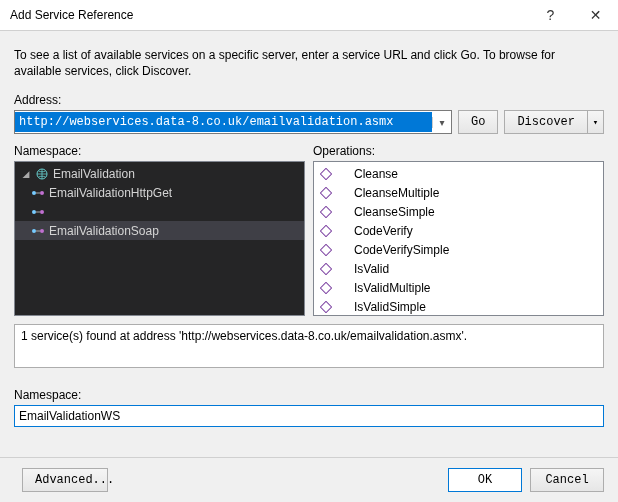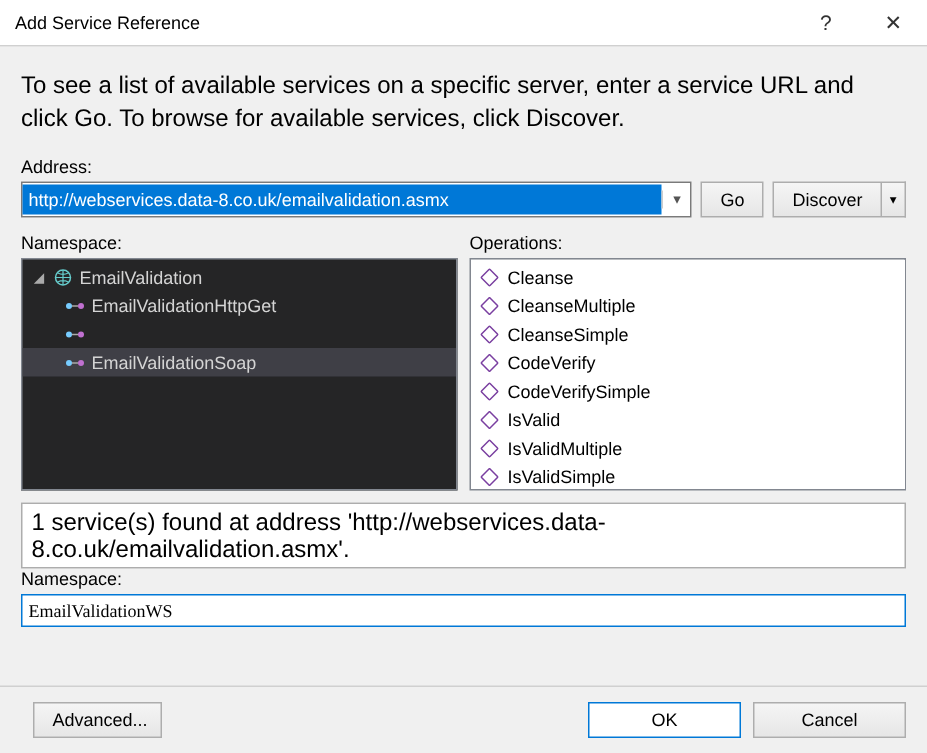--- a/index.html
+++ b/index.html
@@ -1,48 +1,48 @@
 <!DOCTYPE html>
 <html><head>
 <meta charset="utf-8">
 <style>
 html,body{margin:0;padding:0;font-family:"Segoe UI",Arial,sans-serif;font-size:12px;color:#000;background:#fff}
 .dialog{width:618px;height:502px;background:#f0f0f0;display:flex;flex-direction:column;box-sizing:border-box}
 .titlebar{height:30px;background:#fff;display:flex;align-items:center;border-bottom:1px solid #d0d0d0}
 .titlebar .title{flex:1;padding-left:10px;font-size:12px}
 .titlebar .tbtn{width:45px;height:30px;display:flex;align-items:center;justify-content:center;font-size:14px;color:#333}
 .content{padding:10px 14px 0 14px;flex:1;display:flex;flex-direction:column;box-sizing:border-box}
-.intro{font-size:16px;line-height:1.35;margin:6px 0 14px 0}
+.intro{font-size:12px;line-height:1.35;margin:6px 0 14px 0}
 .lbl{font-size:12px;margin-bottom:3px}
 .row{display:flex;align-items:center;gap:6px;margin-bottom:10px}
 .addrwrap{flex:1;display:flex;align-items:center;border:1px solid #7a7a7a;background:#fff;height:22px}
-.addrinput{flex:1;border:none;outline:none;font-family:Liberation Sans, sans-serif;font-size:12px;padding:3px 4px;background:#0078d7;color:#fff}
+.addrinput{flex:1;border:none;outline:none;font-family:Liberation Mono, monospace;font-size:12px;padding:3px 4px;background:#0078d7;color:#fff}
 .addrinput::selection{background:#0078d7;color:#fff}
 .addrdd{width:18px;text-align:center;border-left:1px solid #ccc;font-size:10px;color:#555}
-.btn{height:24px;border:1px solid #adadad;background:linear-gradient(#f5f5f5,#e6e6e6);padding:0 12px;font-family:Liberation Sans, sans-serif;font-size:12px}
+.btn{height:24px;border:1px solid #adadad;background:linear-gradient(#f5f5f5,#e6e6e6);padding:0 12px;font-family:Liberation Mono, monospace;font-size:12px}
 .splitbtn{display:flex}
 .splitbtn .btn{border-radius:0}
 .splitbtn .dd{width:16px;padding:0;border-left:none;font-size:9px}
 .panes{display:flex;gap:8px;height:172px;margin-bottom:8px}
 .pane{display:flex;flex-direction:column;flex:1}
 .pane .lbl{margin-bottom:3px}
 .treebox{flex:1;border:1px solid #828790;background:#252526;color:#d4d4d4;overflow:auto;font-size:12px;padding:2px 0}
 .treerow{display:flex;align-items:center;height:19px;padding-left:6px;gap:4px;white-space:nowrap}
 .treerow.sel{background:#3f3f46}
 .treerow .arrow{width:10px;display:inline-block;text-align:center;font-size:9px;color:#aaa}
 .treerow .ticon{width:14px;height:14px;display:inline-flex;align-items:center;justify-content:center}
-.treerow.depth1{padding-left:28px}
+.treerow.depth1{padding-left:16px}
 .opsbox{flex:1;border:1px solid #828790;background:#fff;overflow:auto;font-size:12px;padding:2px 0}
-.oprow{display:flex;align-items:center;height:19px;padding-left:6px;gap:6px}
+.oprow{display:flex;align-items:center;height:19px;padding-left:6px;gap:22px}
 .opicon{width:12px;height:12px;display:inline-flex;align-items:center;justify-content:center}
-.status{border:1px solid #adadad;background:#fff;height:44px;padding:4px 6px;font-size:16px;box-sizing:border-box}
-.nsinput{width:100%;border:1px solid #0078d7;height:22px;padding:1px 4px;font-family:Liberation Serif, serif;font-size:12px;box-sizing:border-box;outline:none}
+.status{border:1px solid #adadad;background:#fff;height:44px;padding:4px 6px;font-size:12px;margin-bottom:20px;box-sizing:border-box}
+.nsinput{width:100%;border:1px solid #0078d7;height:22px;padding:1px 4px;font-family:Liberation Sans, sans-serif;font-size:12px;box-sizing:border-box;outline:none}
 .footer{border-top:1px solid #d0d0d0;padding:10px 14px;display:flex;align-items:flex-end}
 .footer .spacer{flex:1}
-.footer .btn{width:102px;margin-left:8px}
+.footer .btn{width:74px;margin-left:8px}
 .footer .btn.primary{border:1px solid #0078d7;background:#fff}
 .globe{width:12px;height:12px}
 .plug{width:14px;height:10px}
 </style>
 </head>
 <body>
 
 <div class="dialog">
 
   <div class="titlebar">

